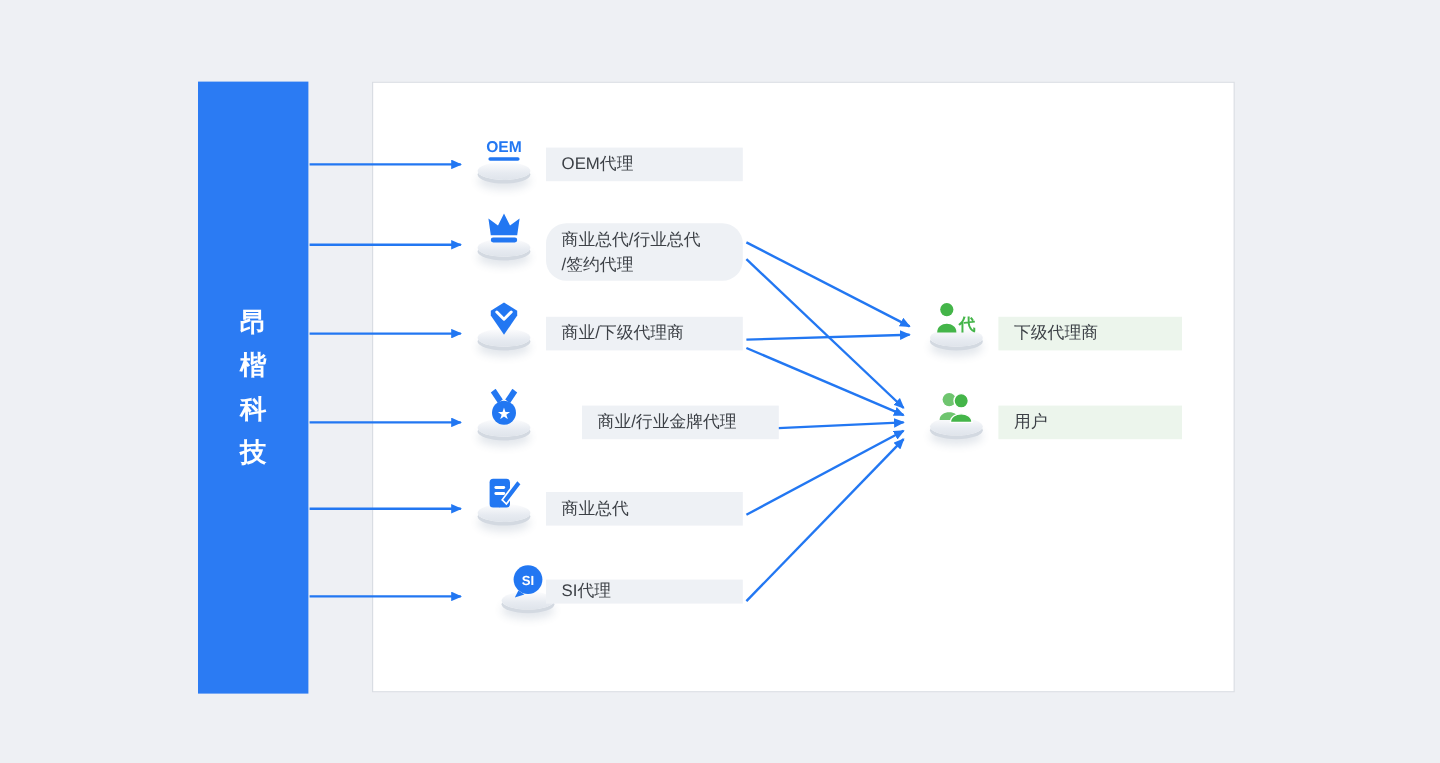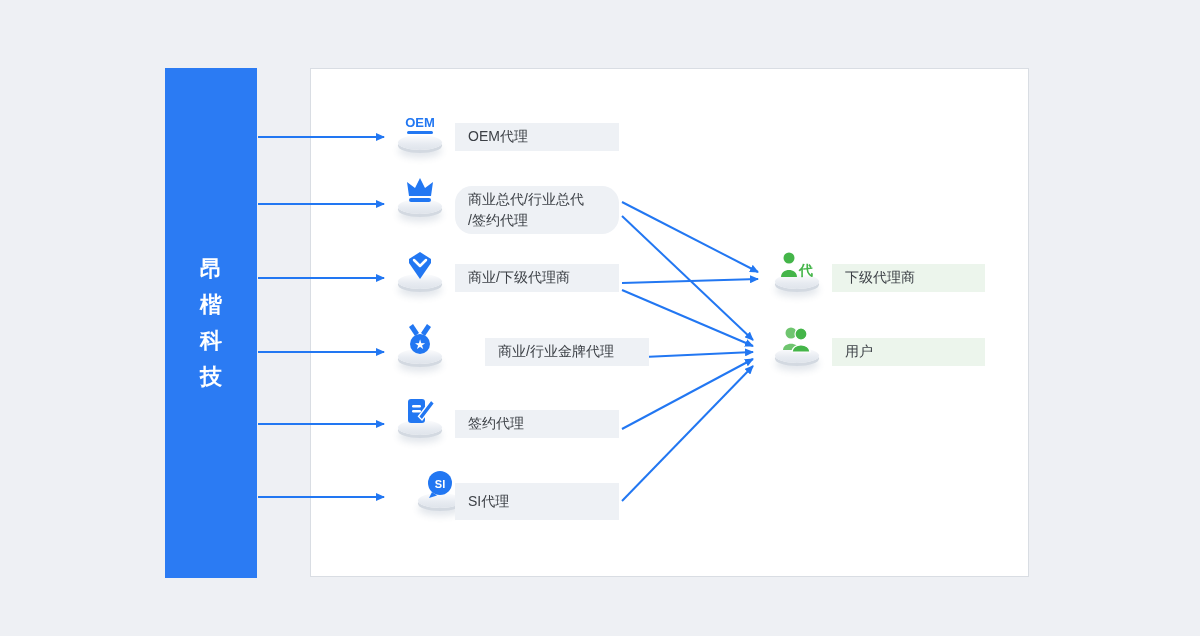--- a/index.html
+++ b/index.html
@@ -135,33 +135,33 @@
       <svg width="32" height="30" viewBox="0 0 32 30">
         <rect x="4" y="2" width="17" height="24" rx="3" fill="#2277f2"></rect>
         <rect x="8" y="8" width="9" height="2.4" rx="1.2" fill="#ffffff"></rect>
         <rect x="8" y="13" width="9" height="2.4" rx="1.2" fill="#ffffff"></rect>
         <polygon points="27,3 30.5,6.5 18,23 14.5,19.5" fill="#2277f2" stroke="#ffffff" stroke-width="1.4"></polygon>
         <polygon points="14,20.5 17,23.5 12,26" fill="#2277f2"></polygon>
       </svg>
     </div>
     <div class="base"></div>
   </div>
-  <div class="label-box" style="left:455px; top:410px; width:164px; height:28px;">签约代理</div>
+  <div class="label-box" style="left:455px; top:410px; width:164px; height:28px;">商业总代</div>
 
   <div class="node" style="left:412px; top:470px;">
     <div class="icon">
       <svg width="30" height="30" viewBox="0 0 30 30">
         <circle cx="15" cy="13" r="12" fill="#2277f2"></circle>
         <polygon points="7,22 12,25.5 4,28" fill="#2277f2"></polygon>
         <text x="15" y="17.5" text-anchor="middle" font-size="11" font-weight="bold" fill="#ffffff">SI</text>
       </svg>
     </div>
     <div class="base"></div>
   </div>
-  <div class="label-box" style="left:455px; top:483px; width:164px; height:37px;">SI代理</div>
+  <div class="label-box" style="left:455px; top:483px; width:164px; height:20px;">SI代理</div>
 
   <div class="node" style="left:769px; top:251px;">
     <div class="icon">
       <svg width="36" height="30" viewBox="0 0 36 30">
         <circle cx="10" cy="7" r="5.5" fill="#44b549"></circle>
         <path d="M2,26 C2,16.5 18,16.5 18,26 Z" fill="#44b549"></path>
         <text x="27" y="24" text-anchor="middle" font-size="14" font-weight="bold" fill="#44b549">代</text>
       </svg>
     </div>
     <div class="base"></div>

